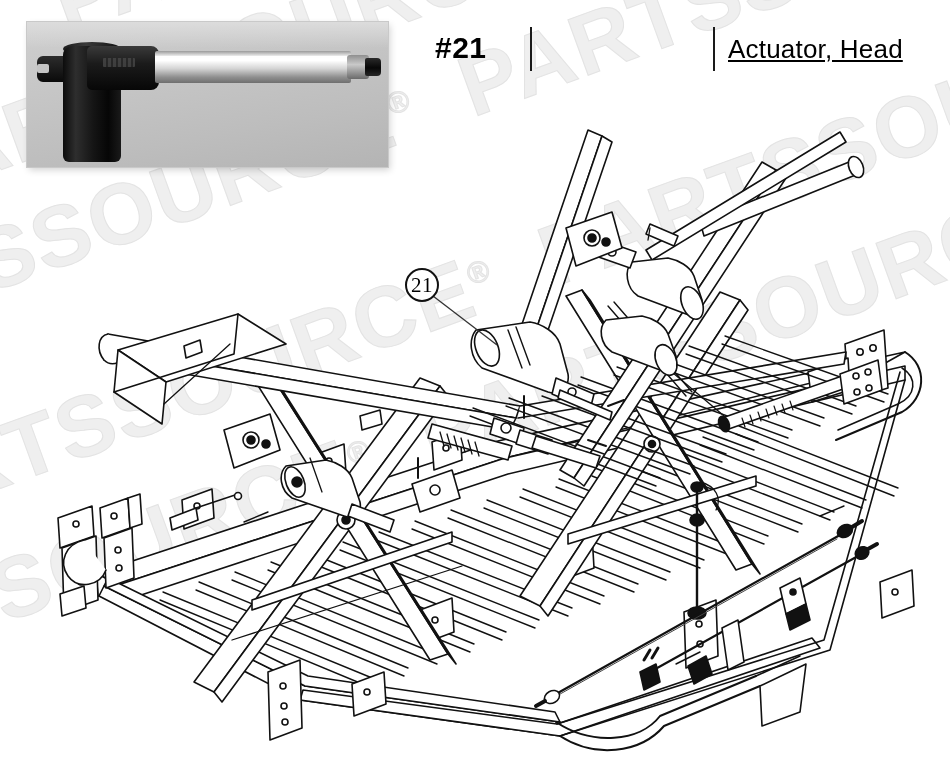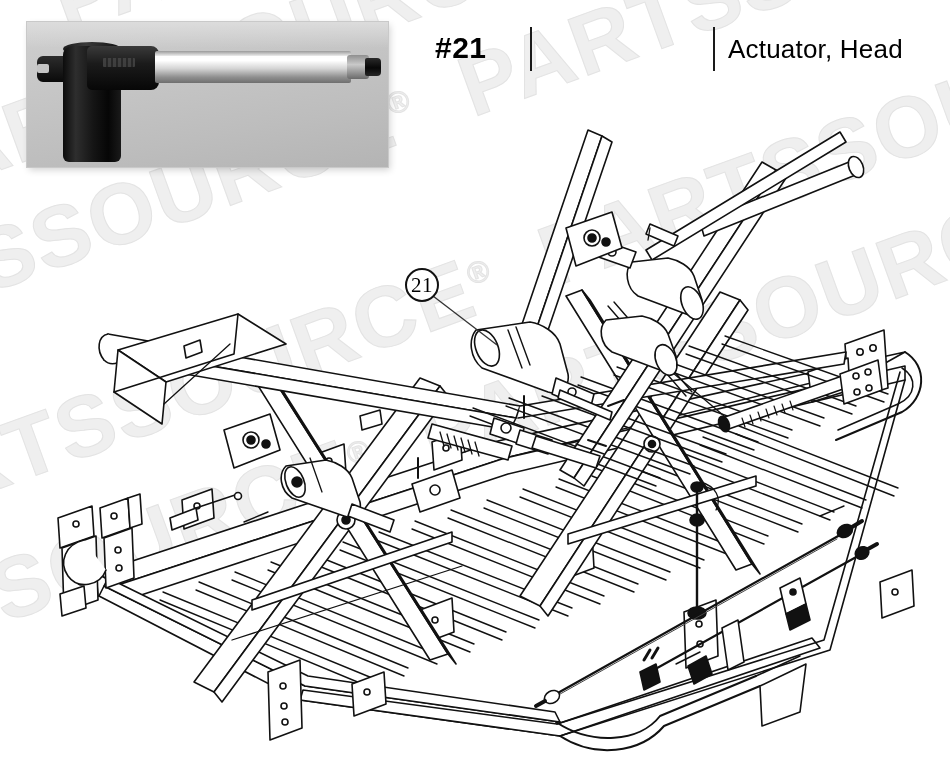--- a/index.html
+++ b/index.html
@@ -61,21 +61,21 @@
               border-radius:2px 4px 4px 2px;
               background:linear-gradient(180deg,#2a2a2a,#080808 55%,#262626);}
 
   
   #header{position:absolute;left:0;top:0;width:950px;height:86px;z-index:4;}
   #hdr-num{position:absolute;left:435px;top:31px;font-size:30px;font-weight:700;
            letter-spacing:.5px;}
   #hdr-div1{position:absolute;left:530px;top:27px;width:2px;height:44px;background:#1a1a1a;}
   #hdr-part{position:absolute;left:578px;top:34px;font-size:26px;letter-spacing:.3px;}
   #hdr-div2{position:absolute;left:713px;top:27px;width:2px;height:44px;background:#1a1a1a;}
-  #hdr-desc{position:absolute;left:728px;top:34px;font-size:26px;letter-spacing:.2px;}
+  #hdr-desc{position:absolute;left:728px;top:34px;font-size:26px;letter-spacing:.2px;text-decoration:underline;}
 
   
   #drawing{position:absolute;left:0;top:0;width:950px;height:779px;z-index:2;}
 
   
   #callout{position:absolute;z-index:5;left:405px;top:268px;}
   #callout .bubble{width:30px;height:30px;border:2px solid #111;border-radius:50%;
        background:#fff;display:flex;align-items:center;justify-content:center;
        font-size:21px;font-family:"Liberation Serif",serif;letter-spacing:.5px;}
 </style>

